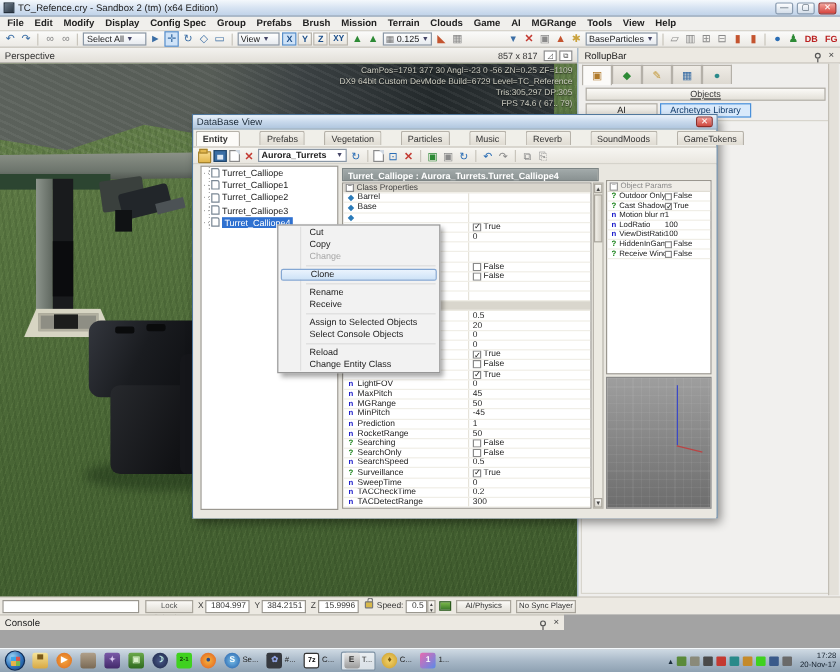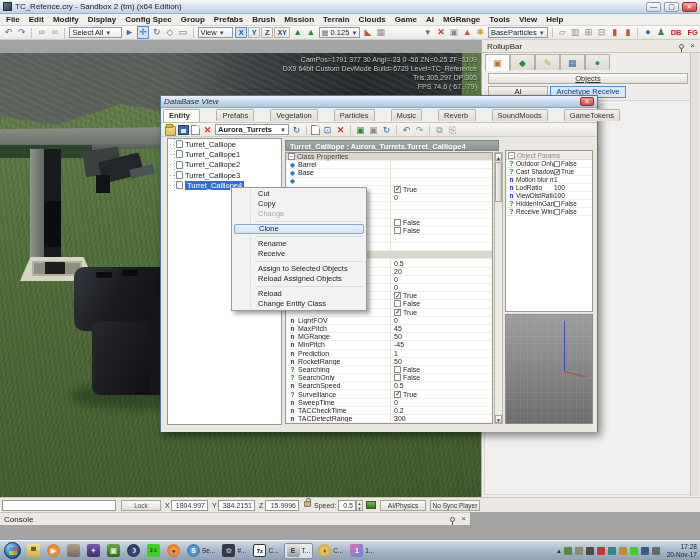--- a/index.html
+++ b/index.html
@@ -66,21 +66,21 @@
   .rtab.on{background:#fbfaf8;height:17px;}
   .objectsbar{position:absolute;left:6px;top:20px;width:200px;height:11px;border:1px solid #b0aca4;background:linear-gradient(#fbfaf7,#e3e0d8);font-size:7.5px;text-align:center;line-height:9px;color:#333;text-decoration:underline;}
   .subtab{position:absolute;top:33px;height:12px;border:1px solid #b0aca4;background:linear-gradient(#f4f2ee,#e0ddd5);font-size:7.5px;text-align:center;line-height:10px;color:#222;}
   .subtab.on{border:1px solid #4a90d9;background:#d8e9fb;color:#123c6b;}
   .rbody{position:absolute;left:2px;top:47px;width:208px;height:395px;background:#f1f0ee;border:1px solid #d8d5cd;}
   .rscroll{position:absolute;right:1px;top:0px;width:9px;height:443px;background:#e4e1da;border-left:1px solid #c2beb5;}
 
   
   .dlg{left:160px;top:95px;width:438px;height:337px;background:#f0efe9;border:1px solid #50779c;box-shadow:3px 4px 8px rgba(0,0,0,.45);z-index:5;}
   .dtitle{position:absolute;left:0;top:0;width:100%;height:12px;background:linear-gradient(#eaf2fb,#c8d9ec 50%,#b0c6de);display:flex;align-items:center;padding:0 3px;border-bottom:1px solid #8aa4bd;}
-  .dtitle .t{font-size:8px;color:#1d2c3a;flex:1;font-style:italic;}
+  .dtitle .t{font-size:8px;color:#1d2c3a;flex:1;}
   .dclose{width:14px;height:9px;background:linear-gradient(#f0968e,#cf4a42);border:1px solid #8f2d28;border-radius:2px;color:#fff;font-size:7px;line-height:7px;text-align:center;}
   .dtabs{position:absolute;left:2px;top:13px;height:13px;display:flex;gap:16px;}
   .dtab{height:12px;border:1px solid #b6b2a9;border-bottom:none;background:linear-gradient(#f2f0ea,#e0dcd3);font-size:7.5px;padding:0 5px;line-height:11px;color:#333;border-radius:2px 2px 0 0;}
   .dtab.on{background:#fcfbf8;height:13px;font-weight:bold;}
   .dtool{position:absolute;left:0;top:26px;width:100%;height:15px;background:linear-gradient(#f7f6f2,#e9e6df);border-top:1px solid #c8c4bb;border-bottom:1px solid #cfccc4;display:flex;align-items:center;padding-left:4px;gap:2px;}
   .ic{width:11px;height:10px;display:inline-block;position:relative;}
   .ic-folder{background:linear-gradient(#f8da8c,#e2b74e);border:1px solid #a8842e;border-radius:1px;margin-top:2px;}
   .ic-folder::before{content:"";position:absolute;top:-3px;left:0;width:5px;height:2px;background:#e2b74e;border:1px solid #a8842e;}
   .ic-save{background:#3a6ea5;border:1px solid #23476b;}
   .ic-save::after{content:"";position:absolute;left:2px;bottom:1px;width:5px;height:4px;background:#dfe9f4;}
@@ -247,20 +247,26 @@
     <span class="tg grey">⊟</span>
     <span class="tg" style="color:#c4542f">▮</span>
     <span class="tg" style="color:#c4542f">▮</span>
     <span class="tsep"></span>
     <span class="tg" style="color:#2a6db5">●</span>
     <span class="tg green">♟</span>
     <span class="redtxt">DB</span>
     <span class="redtxt">FG</span>
   </div>
 
+  <div class="abs vph">
+    <span class="lbl">Perspective</span>
+    <span class="res">857 x 817</span>
+    <span class="mini">◿</span>
+    <span class="mini">⧉</span>
+  </div>
 
   <div class="abs rollh">
     <span class="lbl">RollupBar</span>
     <span class="pin"></span>
     <span class="xg">×</span>
   </div>
 
   <div class="abs scene">
     <div class="grasstex"></div>
     <div class="stone"></div>
@@ -305,21 +311,21 @@
         </span>
       <span class="rtab">
           <span style="color:#3a6ea5">▦</span>
         </span>
       <span class="rtab">
           <span style="color:#2a8a8a">●</span>
         </span>
     </div>
     <div class="objectsbar">Objects</div>
     <div class="subtab" style="left:6px;width:60px">AI</div>
-    <div class="subtab on" style="left:68px;width:76px">Archetype Receive</div>
+    <div class="subtab on" style="left:68px;width:76px">Archetype Library</div>
     <div class="rbody"></div>
     <div class="rscroll"></div>
   </div>
 
   <div class="abs dlg">
     <div class="dtitle">
       <span class="t">DataBase View</span>
       <span class="dclose">✕</span>
     </div>
     <div class="dtabs" id="dbtabs">
@@ -714,21 +720,21 @@
       <div class="it">Cut</div>
       <div class="it">Copy</div>
       <div class="it dis">Change</div>
       <div class="sp"></div>
       <div class="it hl">Clone</div>
       <div class="sp"></div>
       <div class="it">Rename</div>
       <div class="it">Receive</div>
       <div class="sp"></div>
       <div class="it">Assign to Selected Objects</div>
-      <div class="it">Reload Assigned Objects</div>
+      <div class="it">Select Console Objects</div>
       <div class="sp"></div>
       <div class="it">Reload</div>
       <div class="it">Change Entity Class</div>
     </div>
 
   <div class="abs sbar">
     <div class="sunk" style="left:2px;top:2px;width:114px;text-align:left"></div>
     <div class="sbtn" style="left:121px;top:2px;width:40px">Lock Selection</div>
     <span class="slab2" style="left:165px">X</span>
     <div class="sunk" style="left:171px;top:2px;width:37px">1804.997</div>

